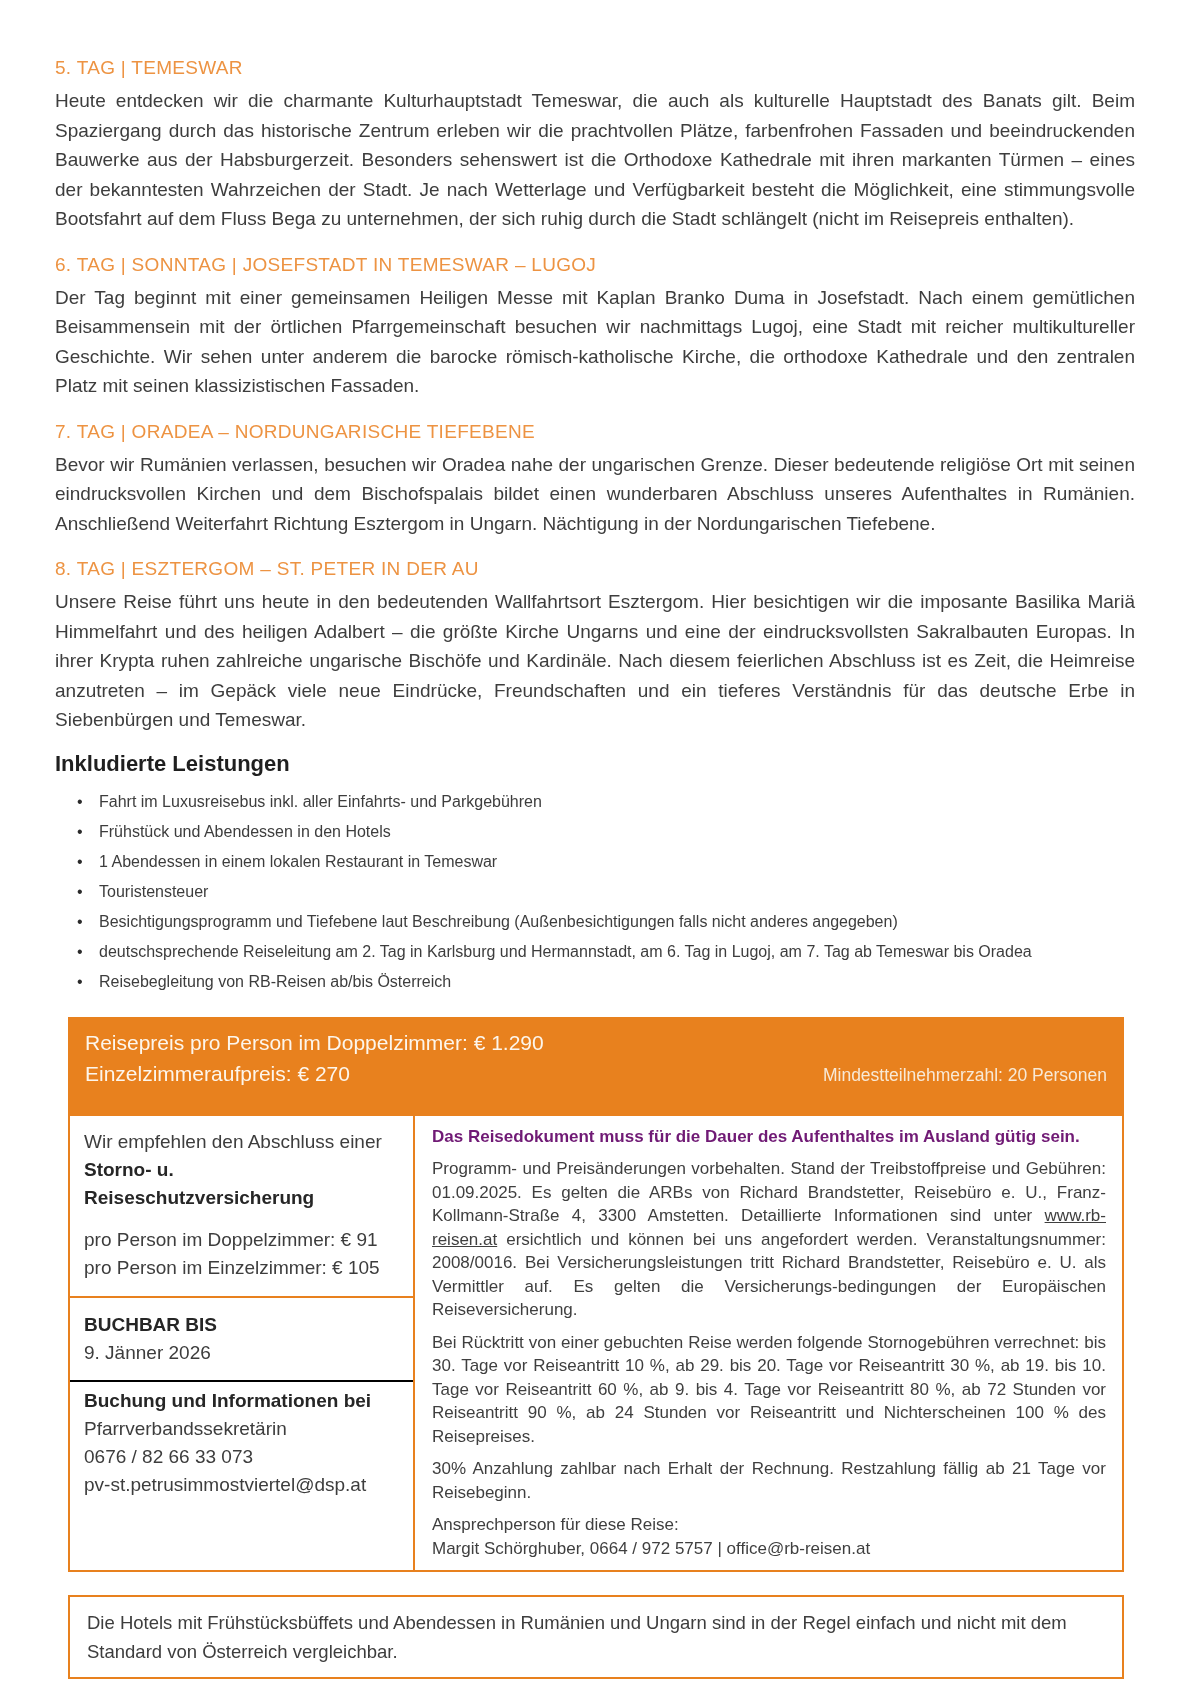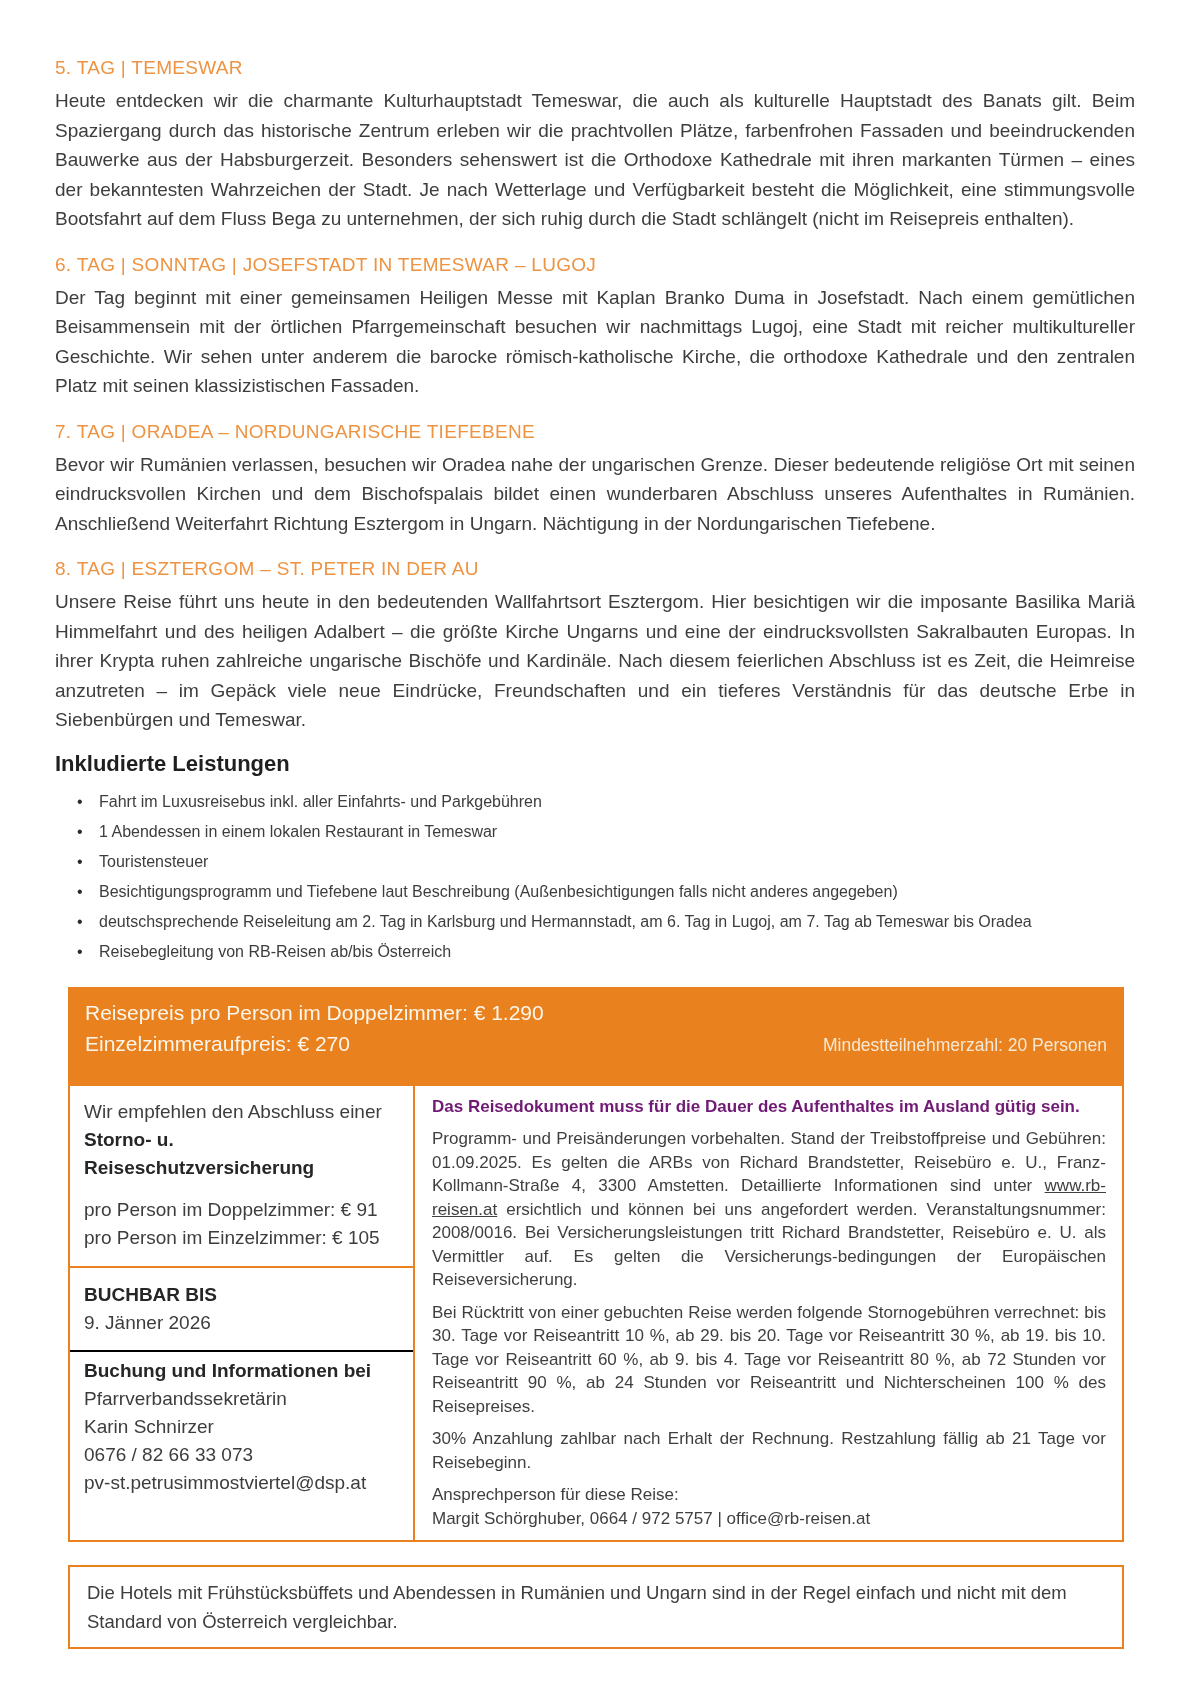--- a/index.html
+++ b/index.html
@@ -129,20 +129,21 @@
 
   <section class="day-section">
     <h2 class="day-title">8. TAG | ESZTERGOM – ST. PETER IN DER AU</h2>
     <p class="day-body">Unsere Reise führt uns heute in den bedeutenden Wallfahrtsort Esztergom. Hier besichtigen wir die imposante Basilika Mariä Himmelfahrt und des heiligen Adalbert – die größte Kirche Ungarns und eine der eindrucksvollsten Sakralbauten Europas. In ihrer Krypta ruhen zahlreiche ungarische Bischöfe und Kardinäle. Nach diesem feierlichen Abschluss ist es Zeit, die Heimreise anzutreten – im Gepäck viele neue Eindrücke, Freundschaften und ein tieferes Verständnis für das deutsche Erbe in Siebenbürgen und Temeswar.</p>
   </section>
 
   <section>
     <h2 class="included-title">Inkludierte Leistungen</h2>
     <ul class="bullets">
       <li>Fahrt im Luxusreisebus inkl. aller Einfahrts- und Parkgebühren</li>
+      <li>Frühstück und Abendessen in den Hotels</li>
       <li>1 Abendessen in einem lokalen Restaurant in Temeswar</li>
       <li>Touristensteuer</li>
       <li>Besichtigungsprogramm und Tiefebene laut Beschreibung (Außenbesichtigungen falls nicht anderes angegeben)</li>
       <li>deutschsprechende Reiseleitung am 2. Tag in Karlsburg und Hermannstadt, am 6. Tag in Lugoj, am 7. Tag ab Temeswar bis Oradea</li>
       <li>Reisebegleitung von RB-Reisen ab/bis Österreich</li>
     </ul>
   </section>
 
   <div class="orange-area">
 
@@ -167,21 +168,20 @@
         </div>
 
         <div class="lbox box-bookable">
           <div class="b">BUCHBAR BIS</div>
           <div>9. Jänner 2026</div>
         </div>
 
         <div class="lbox box-contact">
           <div class="b">Buchung und Informationen bei</div>
           <div>Pfarrverbandssekretärin</div>
-          <div>Karin Schnirzer</div>
           <div>0676 / 82 66 33 073</div>
           <div>pv-st.petrusimmostviertel@dsp.at</div>
         </div>
 
       </div>
 
       <div class="col-right">
         <p class="bold-notice">Das Reisedokument muss für die Dauer des Aufenthaltes im Ausland gütig sein.</p>
         <p><span>Programm- und Preisänderungen vorbehalten. Stand der Treibstoffpreise und Gebühren: 01.09.2025. Es gelten die ARBs von Richard Brandstetter, Reisebüro e. U., Franz-Kollmann-Straße 4, 3300 Amstetten. Detaillierte Informationen sind unter </span><span class="inline-link">www.rb-reisen.at</span><span> ersichtlich und können bei uns angefordert werden. Veranstaltungsnummer: 2008/0016. Bei Versicherungsleistungen tritt Richard Brandstetter, Reisebüro e. U. als Vermittler auf. Es gelten die Versicherungs-bedingungen der Europäischen Reiseversicherung.</span></p>
         <p>Bei Rücktritt von einer gebuchten Reise werden folgende Stornogebühren verrechnet: bis 30. Tage vor Reiseantritt 10 %, ab 29. bis 20. Tage vor Reiseantritt 30 %, ab 19. bis 10. Tage vor Reiseantritt 60 %, ab 9. bis 4. Tage vor Reiseantritt 80 %, ab 72 Stunden vor Reiseantritt 90 %, ab 24 Stunden vor Reiseantritt und Nichterscheinen 100 % des Reisepreises.</p>

